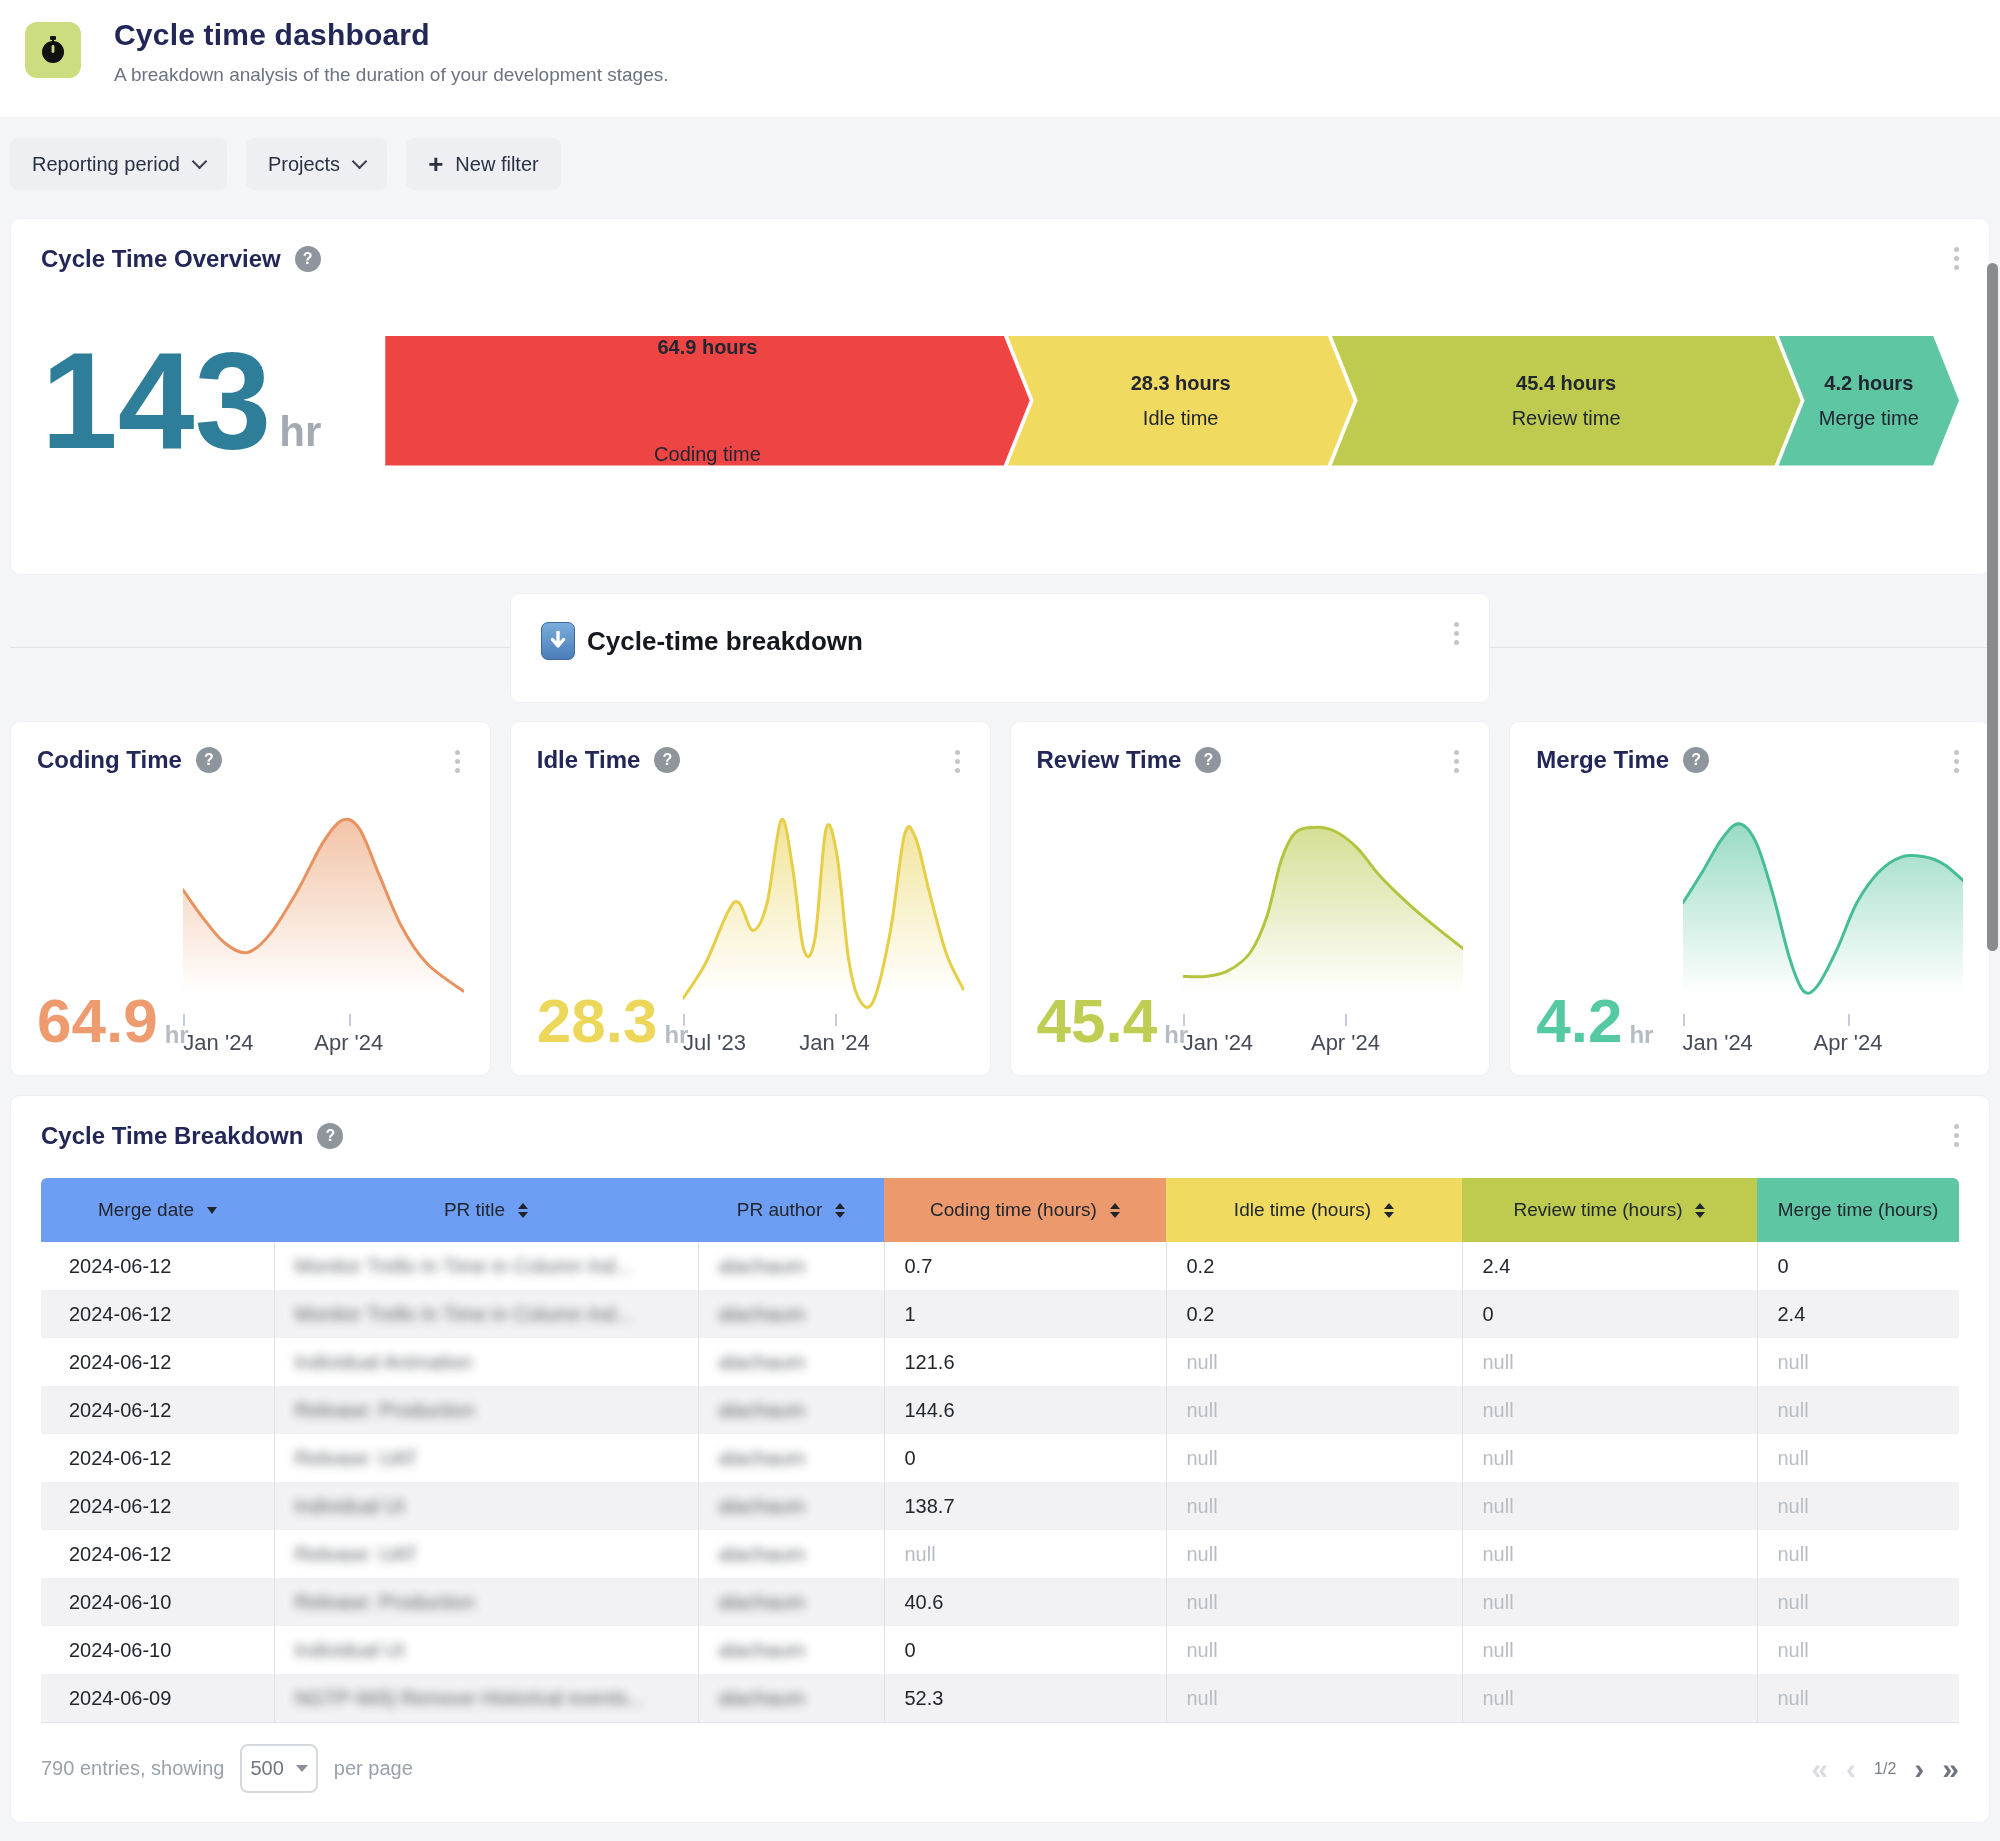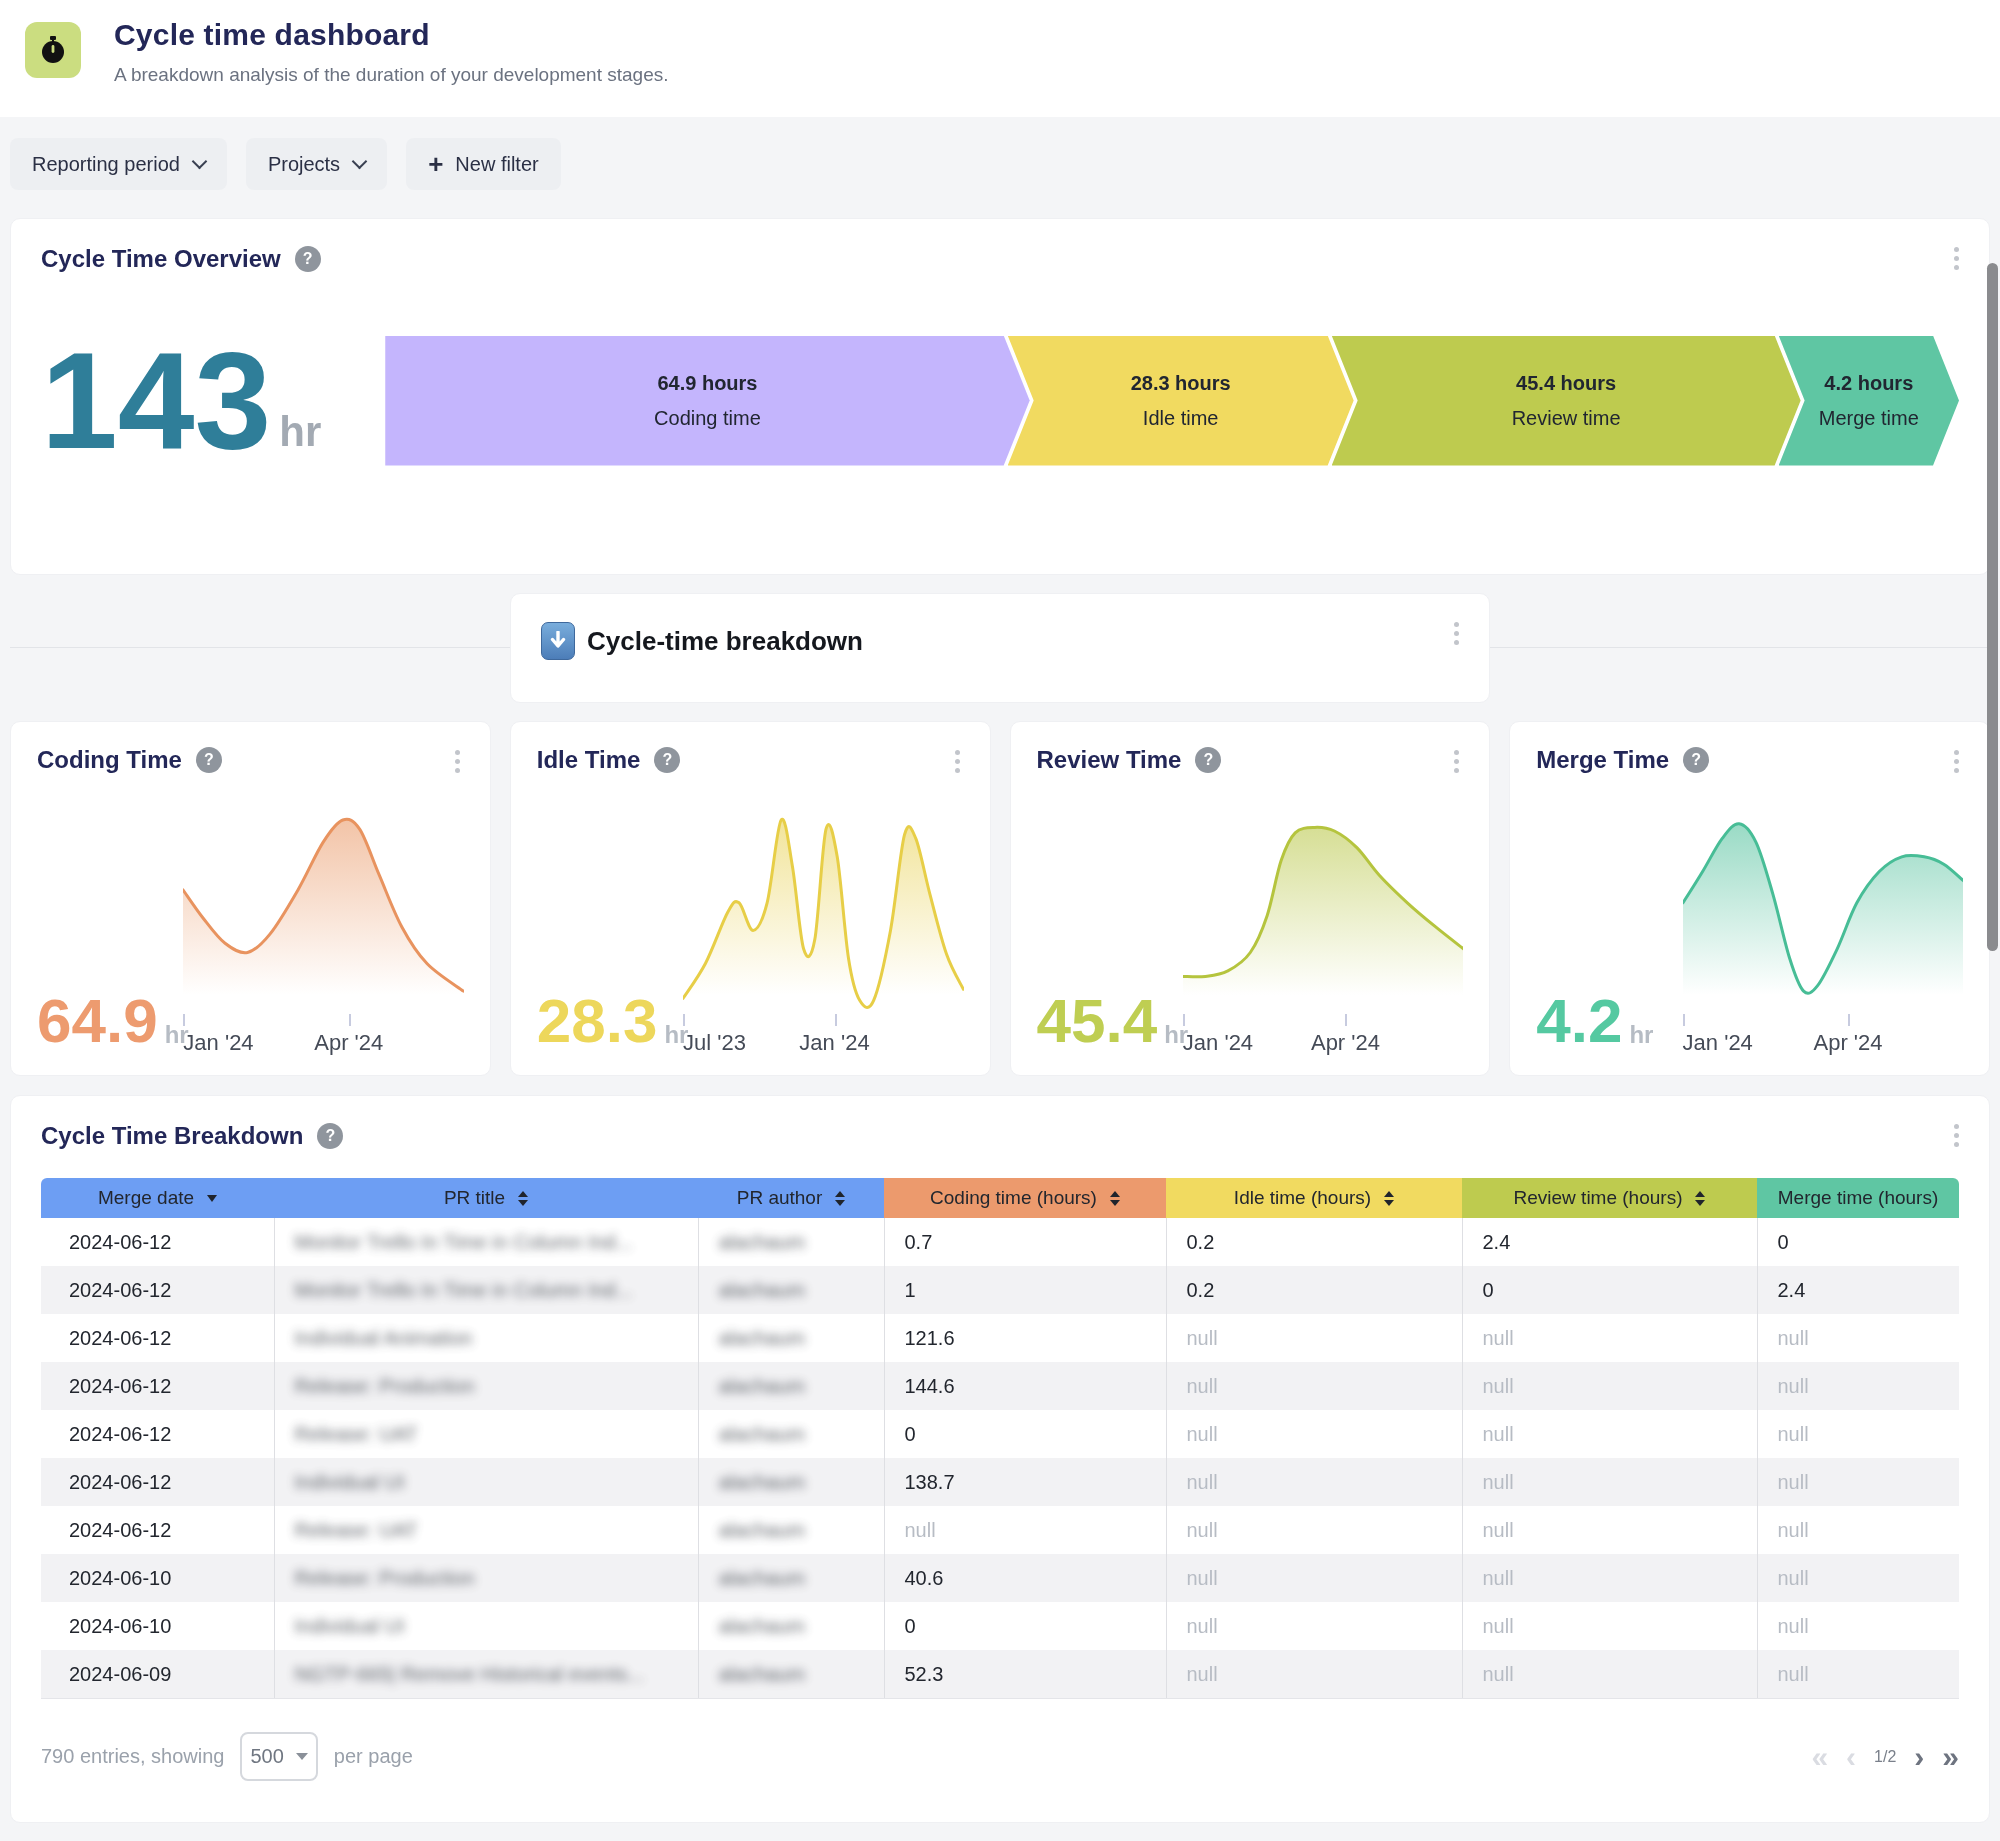--- a/index.html
+++ b/index.html
@@ -58,21 +58,21 @@
   .tick-label{position:absolute;top:16px;font-size:22px;color:#454B57;white-space:nowrap;}
   .mini-value{position:absolute;left:26px;bottom:26px;display:flex;align-items:flex-end;}
   .mini-value .num{font-size:62px;font-weight:700;line-height:.9;}
   .mini-value .unit{font-size:24px;font-weight:600;color:#B6BCC4;margin-left:7px;}
 
   
   .table-card{position:relative;margin:19px 10px 0;height:728px;padding:26px 0 0;display:flex;flex-direction:column;}
   .table-card .card-title-row{padding:0 30px;}
   .tbl-wrap{margin:28px 30px 0;}
   table{border-collapse:collapse;table-layout:fixed;width:100%;}
-  thead th{height:40px;font-size:19px;font-weight:500;color:#22262E;text-align:center;padding:0;}
+  thead th{height:40px;font-size:19px;font-weight:500;color:#22262E;text-align:center;padding:12px;}
   thead th .th-inner{display:flex;align-items:center;justify-content:center;gap:13px;cursor:pointer;}
   thead th:first-child{border-top-left-radius:6px;}
   thead th:last-child{border-top-right-radius:6px;margin-top:12px;}
   .sort-desc{width:0;height:0;border:5px solid transparent;border-top:7px solid #20242C;margin-top:6px;}
   .sort-both{display:flex;flex-direction:column;gap:3px;}
   .sort-both .u{width:0;height:0;border:5px solid transparent;border-bottom:6px solid #20242C;}
   .sort-both .d{width:0;height:0;border:5px solid transparent;border-top:6px solid #20242C;}
   tbody td{height:48px;font-size:20px;color:#22262E;padding:0 0 0 20px;border-left:1px solid #DEDFE3;overflow:hidden;white-space:nowrap;}
   tbody td:first-child{border-left:none;padding-left:28px;}
   tbody tr:nth-child(even){background:#F2F2F4;}
@@ -137,21 +137,21 @@
         <i></i>
         <i></i>
         <i></i>
       </div>
     <div class="overview-content">
       <div class="big-total">
         <span class="num">143</span>
         <span class="unit">hr</span>
       </div>
       <div class="funnel">
-          <div class="funnel-seg first" style="flex-grow: 39.3; background: #c4b5fd;">
+          <div class="funnel-seg first" style="flex-grow: 39.3; background: #ef4444; justify-content: space-between;">
             <span class="hours">64.9 hours</span>
             <span class="stage">Coding time</span>
           </div>
           <div class="funnel-seg" style="flex-grow: 21.1; background: rgb(241, 218, 96); margin-left: -22px;">
             <span class="hours">28.3 hours</span>
             <span class="stage">Idle time</span>
           </div>
           <div class="funnel-seg" style="flex-grow: 28.6; background: rgb(190, 203, 79); margin-left: -22px;">
             <span class="hours">45.4 hours</span>
             <span class="stage">Review time</span>

